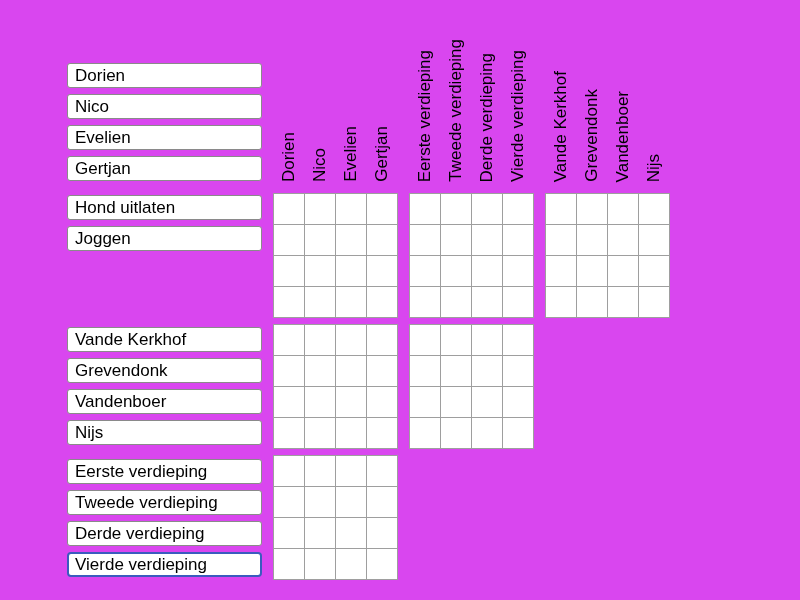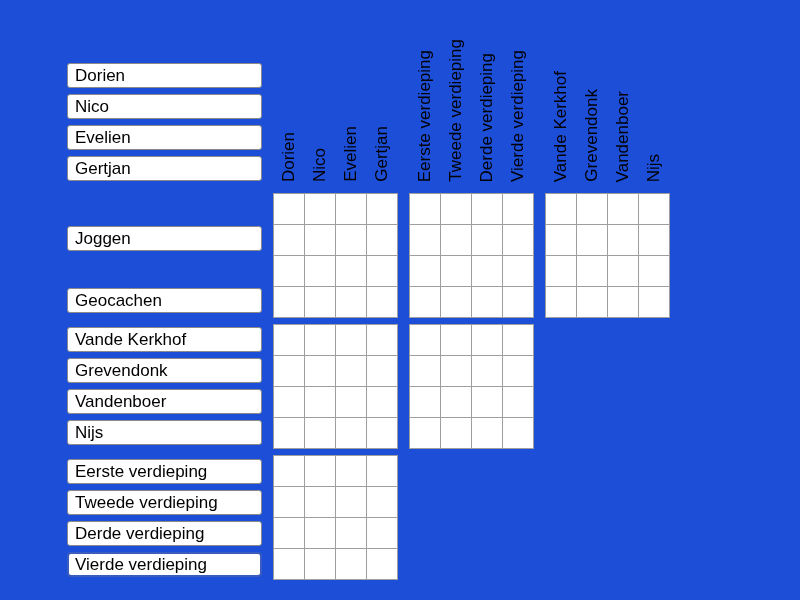--- a/index.html
+++ b/index.html
@@ -1,17 +1,17 @@
 <!DOCTYPE html>
 <html style="--box-border: #8a8a8a; --grid-line: #9e9e9e; --focus: #3a5cbe;"><head>
 <meta charset="utf-8">
 <style>
   html,body { margin:0; padding:0; background:#fff; }
   .canvas {
-    position:relative; width:800px; height:600px; background:#1d4ed8;
+    position:relative; width:800px; height:600px; background:#d946ef;
     font-family:"Liberation Sans", sans-serif; color:#000; overflow:hidden;
   }
   .label-group { position:absolute; width:195px; height:118px; }
   .label-box {
     position:absolute; left:0; width:195px; height:25px; box-sizing:border-box;
     background:#fff; border:1px solid var(--box-border,#8a8a8a); border-radius:3px;
     font-size:17px; line-height:23px; padding:0 4px 0 7px;
     white-space:nowrap; overflow:hidden; cursor:pointer;
   }
   .label-box.focused {
@@ -41,22 +41,22 @@
 <div class="canvas">
 
   <div class="label-group" style="left:67px; top:63px">
     <div class="label-box lb0">Dorien</div>
     <div class="label-box lb1">Nico</div>
     <div class="label-box lb2">Evelien</div>
     <div class="label-box lb3">Gertjan</div>
   </div>
 
   <div class="label-group" style="left:67px; top:195px">
+    <div class="label-box lb0">Hond uitlaten</div>
     <div class="label-box lb1">Joggen</div>
-    <div class="label-box lb3">Geocachen</div>
   </div>
 
   <div class="label-group" style="left:67px; top:327px">
     <div class="label-box lb0">Vande Kerkhof</div>
     <div class="label-box lb1">Grevendonk</div>
     <div class="label-box lb2">Vandenboer</div>
     <div class="label-box lb3">Nijs</div>
   </div>
 
   <div class="label-group" style="left:67px; top:459px">

